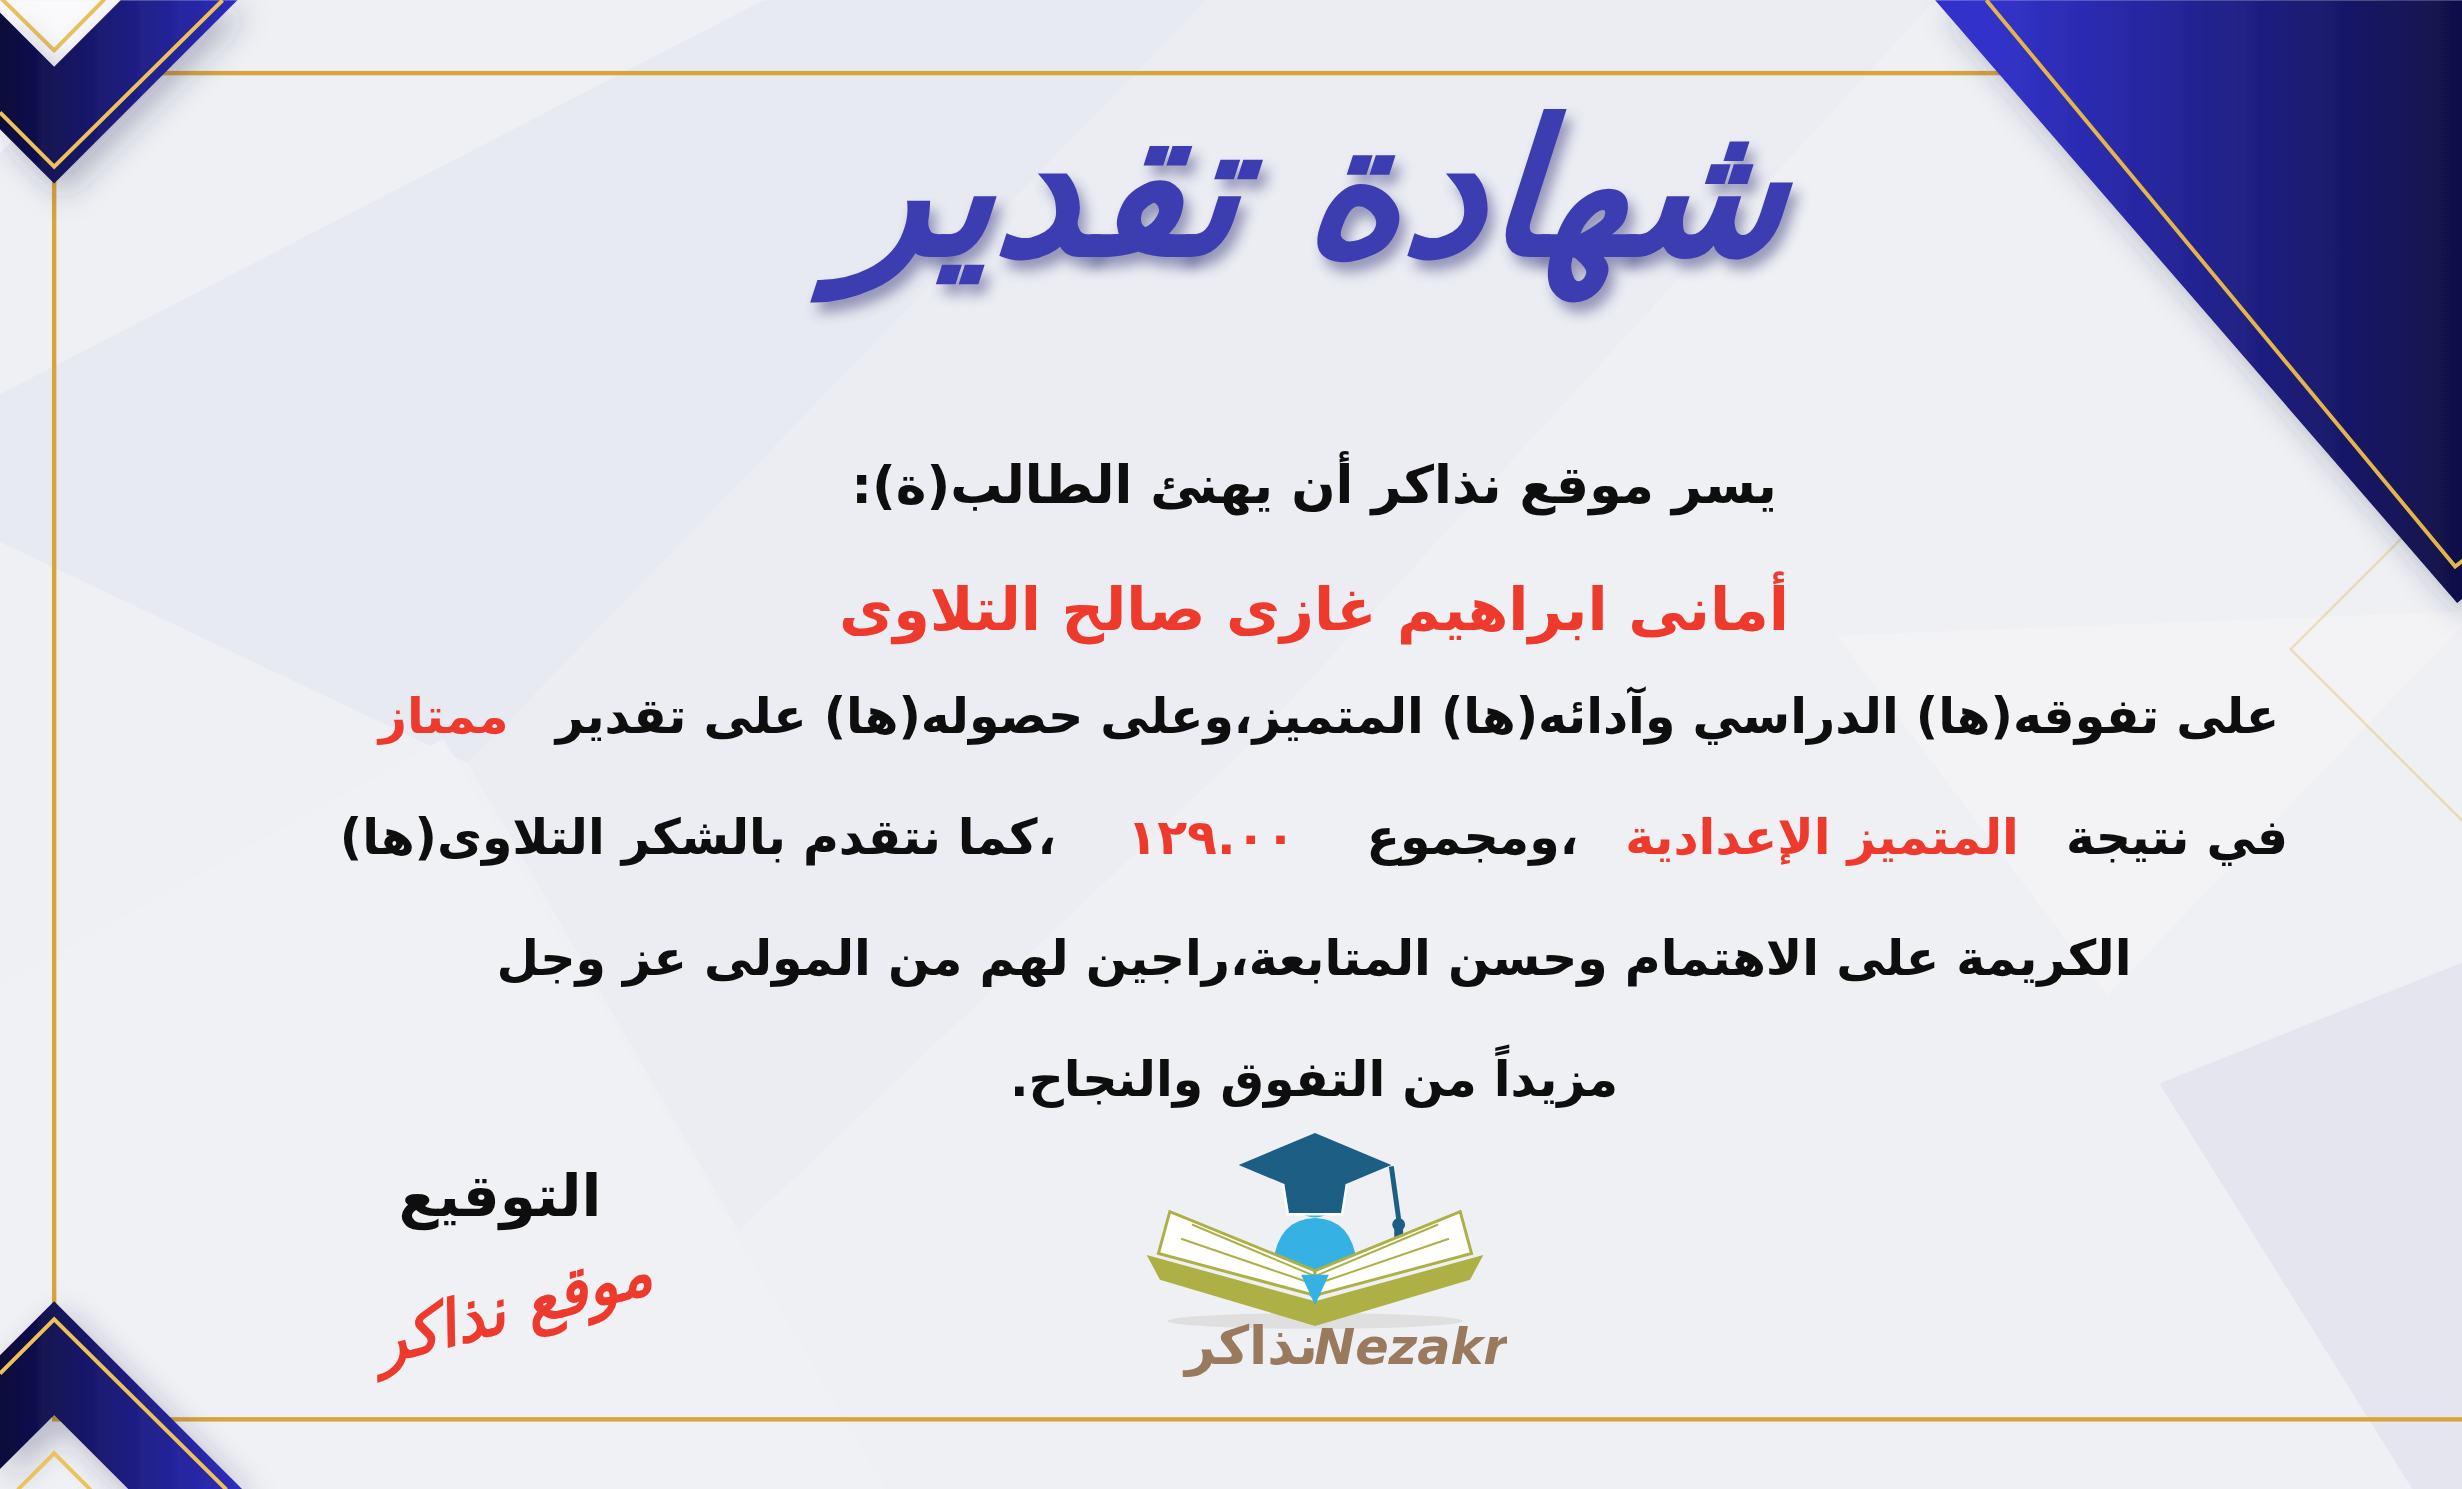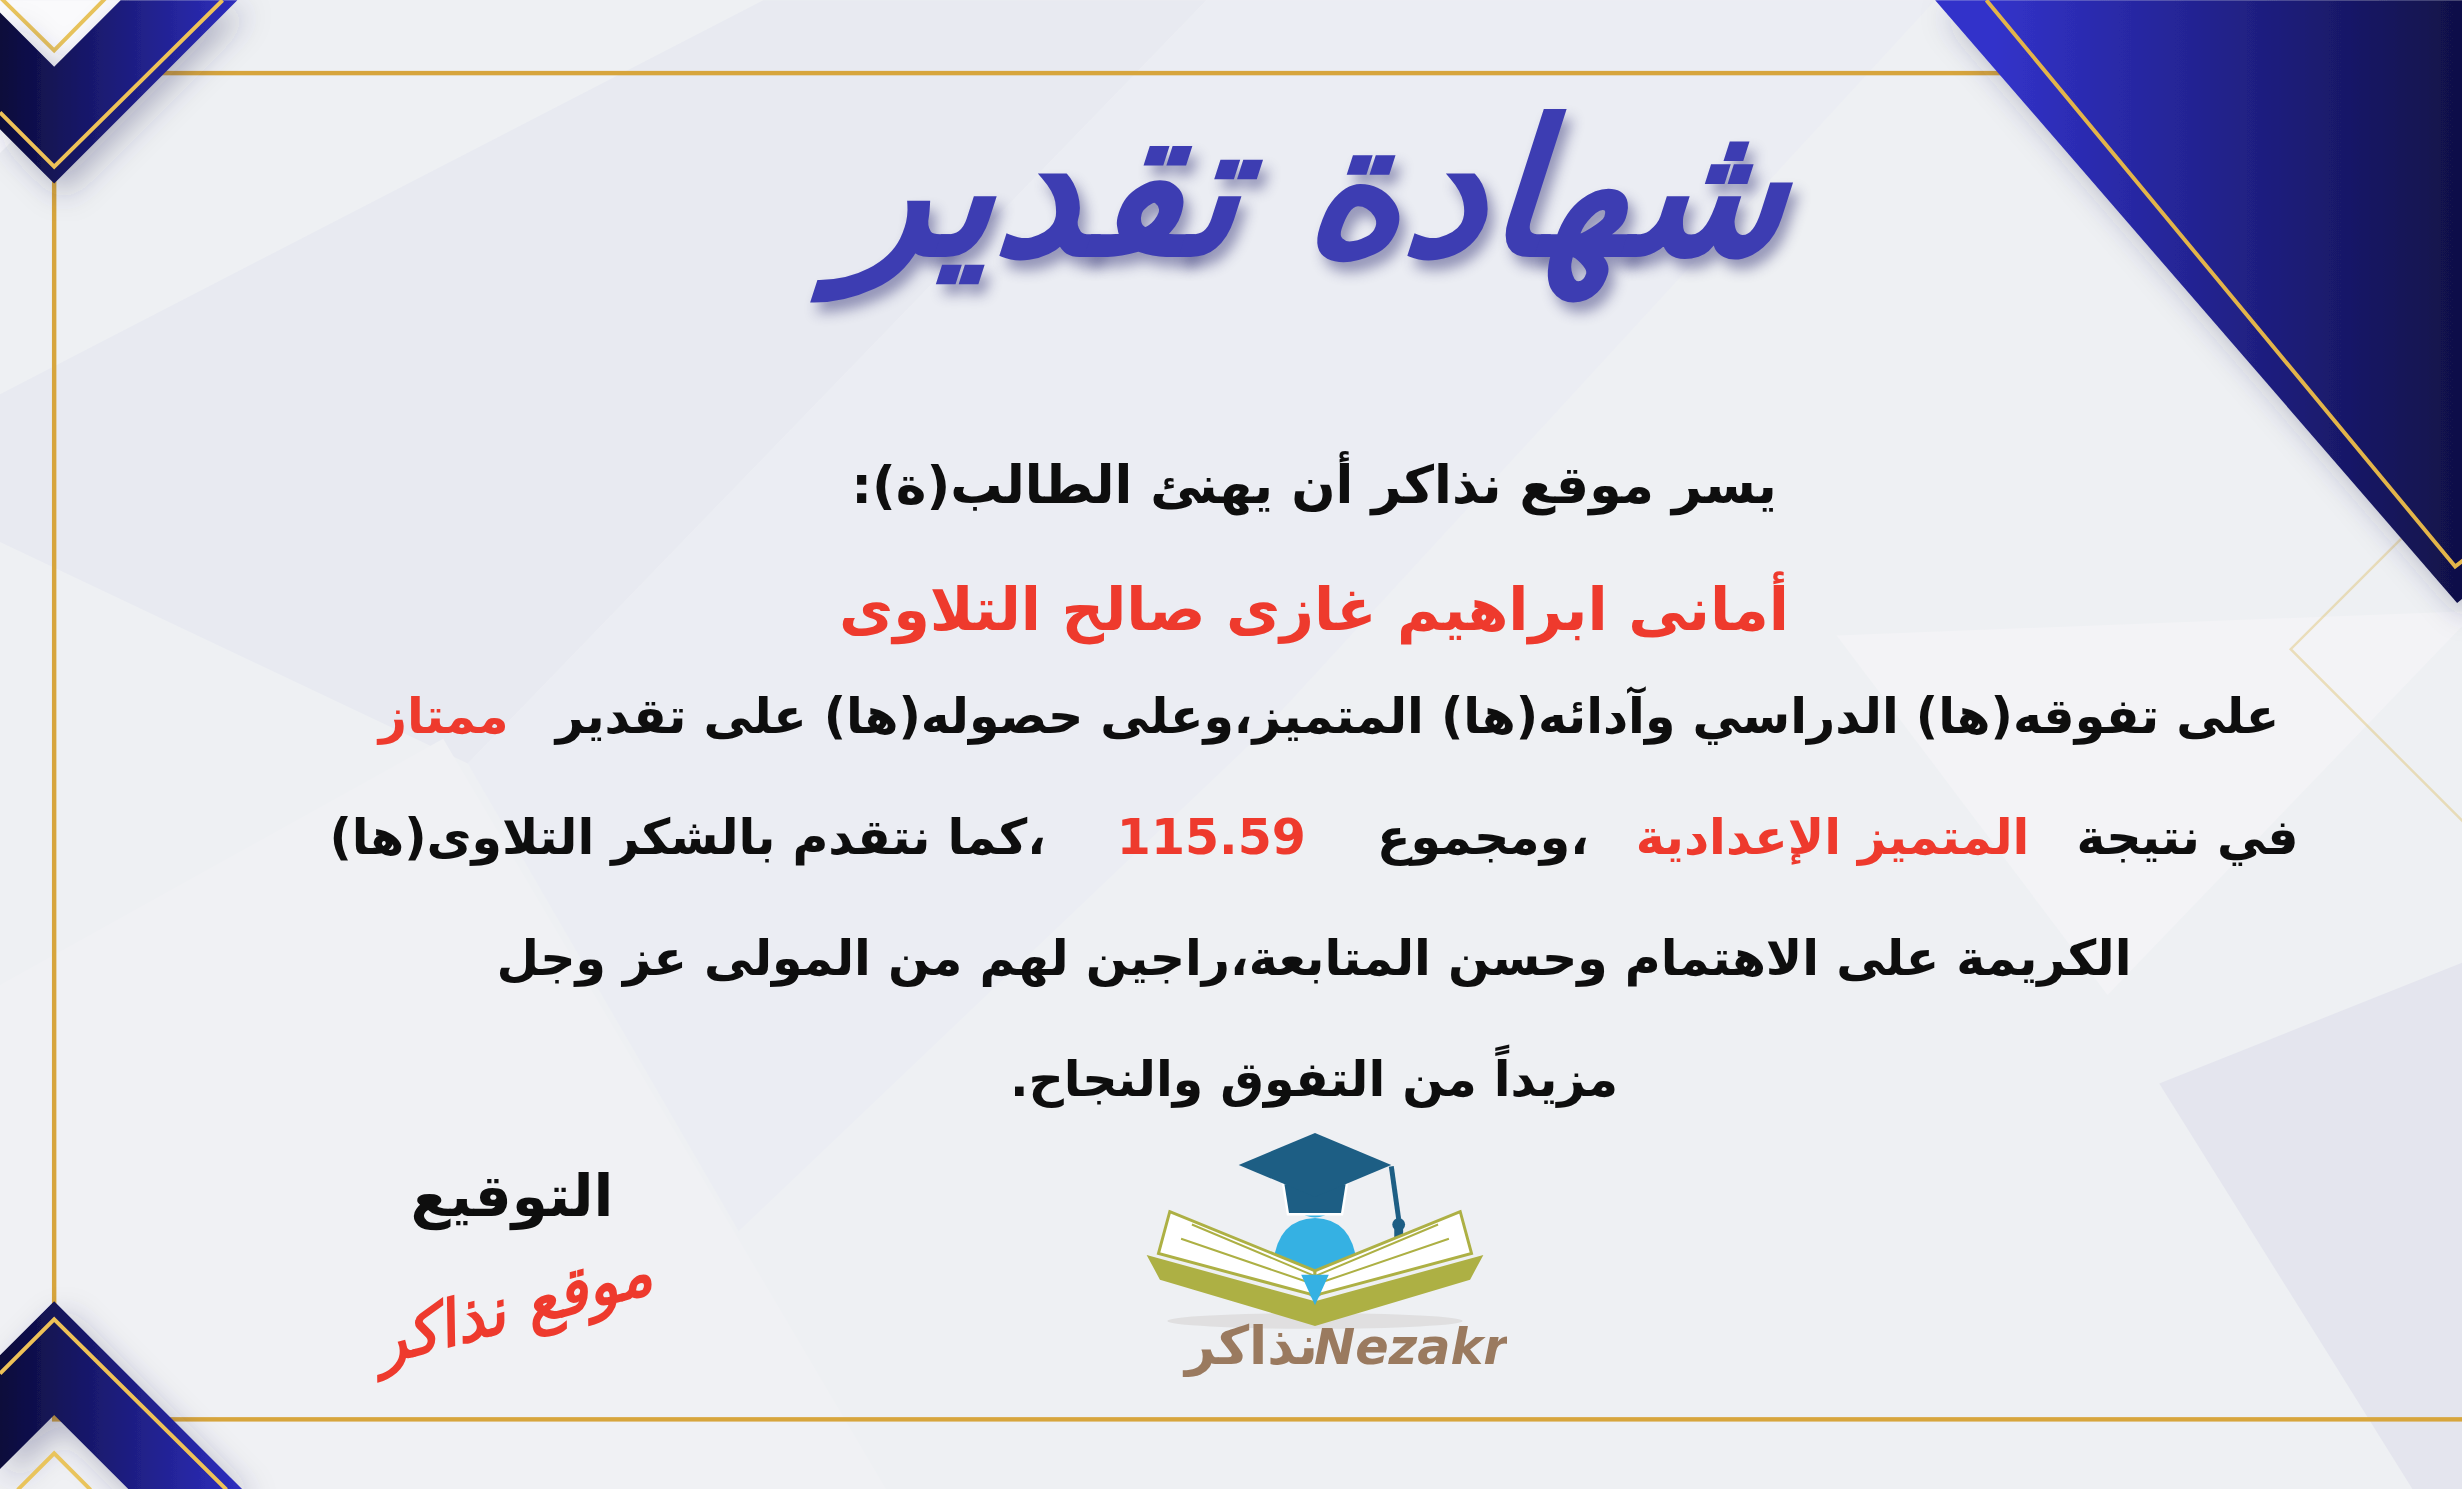--- a/index.html
+++ b/index.html
@@ -26,21 +26,21 @@
   .student{top:566px;font-size:59px;}
   .red{color:#ee3a2d;}
   .bodyline{font-size:49px;}
   .l1{top:680px;}
   .l2{top:801px;}
   .l3{top:922px;}
   .l4{top:1043px;}
   .gap-lg{margin:0 30px;}
   .gap-md{margin:0 54px;}
   .sign-label{
-    position:absolute;left:374px;top:1162px;width:276px;
+    position:absolute;left:362px;top:1162px;width:276px;
     text-align:center;color:#0e0e0e;font-weight:bold;font-size:58px;
   }
   .sign-script{
     position:absolute;left:360px;top:1271px;width:305px;
     text-align:center;color:#ee3a2d;font-weight:bold;font-style:italic;
     font-size:63px;transform:rotate(-15deg);white-space:nowrap;
   }
   .logo{position:absolute;left:1123px;top:1128px;}
 </style>
 </head>
@@ -112,21 +112,21 @@
 
   <div class="txt bodyline l1">
     <span>على تفوقه(ها) الدراسي وآدائه(ها) المتميز،وعلى حصوله(ها) على تقدير</span>
     <span class="red gap-lg">ممتاز</span>
   </div>
 
   <div class="txt bodyline l2">
     <span>في نتيجة</span>
     <span class="red gap-lg">المتميز الإعدادية</span>
     <span>،ومجموع</span>
-    <span class="red gap-md">115.59</span>
+    <span class="red gap-md">١٢٩.٠٠</span>
     <span>،كما نتقدم بالشكر التلاوى(ها)</span>
   </div>
 
   <div class="txt bodyline l3">الكريمة على الاهتمام وحسن المتابعة،راجين لهم من المولى عز وجل</div>
 
   <div class="txt bodyline l4">مزيداً من التفوق والنجاح.</div>
 
   <div class="sign-label">التوقيع</div>
   <div class="sign-script">موقع نذاكر</div>
 

